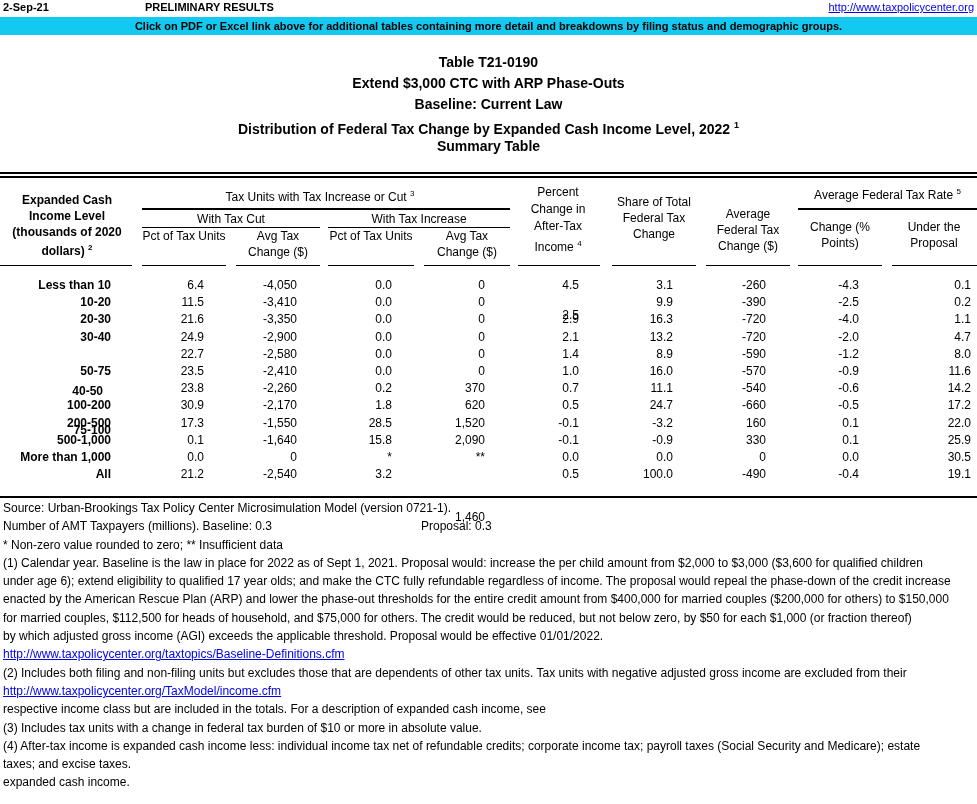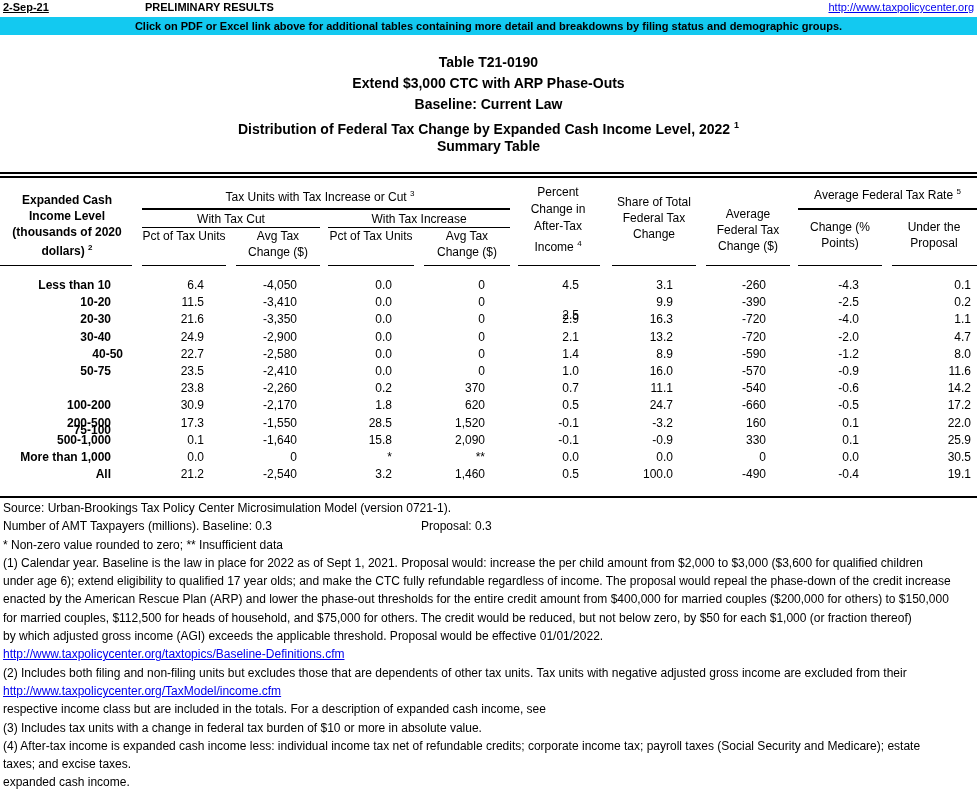--- a/index.html
+++ b/index.html
@@ -1,19 +1,19 @@
 <!DOCTYPE html>
 <html><head>
 <meta charset="utf-8">
 <style>
   html, body { margin: 0; padding: 0; background: #ffffff; }
   body { width: 977px; height: 804px; overflow: hidden; position: relative;
          font-family: "Liberation Sans", sans-serif; color: #000; font-size: 12px; }
   .topbar { position: absolute; left: 0; top: 0; width: 977px; height: 16px; }
-  .topbar .date { position: absolute; left: 3px; top: 1px; font-weight: bold; font-size: 11px; text-decoration: underline; }
+  .topbar .date { position: absolute; left: 3px; top: 1px; font-weight: bold; font-size: 11px; }
   .topbar .prelim { position: absolute; left: 145px; top: 1px; font-weight: bold; font-size: 11px; }
   .topbar .url { position: absolute; right: 3px; top: 1px; font-size: 11px; color: #0000ee; text-decoration: underline; }
   .banner { position: absolute; left: 0; top: 17px; width: 977px; height: 18px; background: #13c9f0;
             text-align: center; font-weight: bold; font-size: 11px; line-height: 18px; }
   .titles { position: absolute; left: 0; top: 52px; width: 977px; text-align: center; font-weight: bold; font-size: 14px; }
   .titles div { height: 21px; line-height: 21px; }
   .titles sup { font-size: 9px; }
   .dbl { position: absolute; left: 0; top: 172px; width: 977px; height: 6px;
          border-top: 2px solid #000; border-bottom: 2px solid #000; box-sizing: border-box; }
   .hdr { position: absolute; font-weight: bold; font-size: 12px; text-align: center; line-height: 16px; }
@@ -138,21 +138,21 @@
       <span style="right: 680px;">-2,900</span>
       <span style="right: 585px;">0.0</span>
       <span style="right: 492px;">0</span>
       <span style="right: 398px;">2.1</span>
       <span style="right: 304px;">13.2</span>
       <span style="right: 211px;">-720</span>
       <span style="right: 118px;">-2.0</span>
       <span style="right: 6px;">4.7</span>
     </div>
     <div class="row">
-      <span class="lbl" style="right: 854px;">40-50</span>
+      <span class="lbl" style="right: 874px; margin-top: 37px;">40-50</span>
       <span style="right: 773px;">22.7</span>
       <span style="right: 680px;">-2,580</span>
       <span style="right: 585px;">0.0</span>
       <span style="right: 492px;">0</span>
       <span style="right: 398px;">1.4</span>
       <span style="right: 304px;">8.9</span>
       <span style="right: 211px;">-590</span>
       <span style="right: 118px;">-1.2</span>
       <span style="right: 6px;">8.0</span>
     </div>
@@ -226,21 +226,21 @@
       <span style="right: 304px;">0.0</span>
       <span style="right: 211px;">0</span>
       <span style="right: 118px;">0.0</span>
       <span style="right: 6px;">30.5</span>
     </div>
     <div class="row">
       <span class="lbl" style="right: 866px;">All</span>
       <span style="right: 773px;">21.2</span>
       <span style="right: 680px;">-2,540</span>
       <span style="right: 585px;">3.2</span>
-      <span style="right: 492px;">1,460</span>
+      <span style="right: 492px; margin-top: 43px;">1,460</span>
       <span style="right: 398px;">0.5</span>
       <span style="right: 304px;">100.0</span>
       <span style="right: 211px;">-490</span>
       <span style="right: 118px;">-0.4</span>
       <span style="right: 6px;">19.1</span>
     </div>
   </div>
 
 <div class="bottomrule"></div>
 

